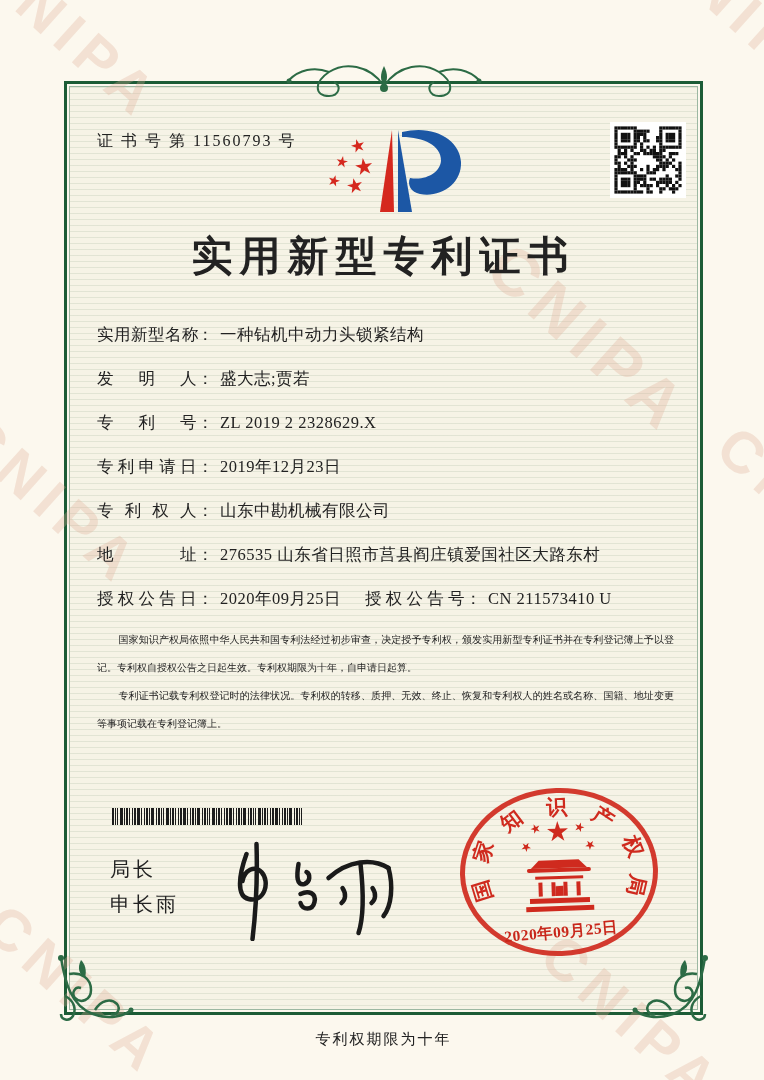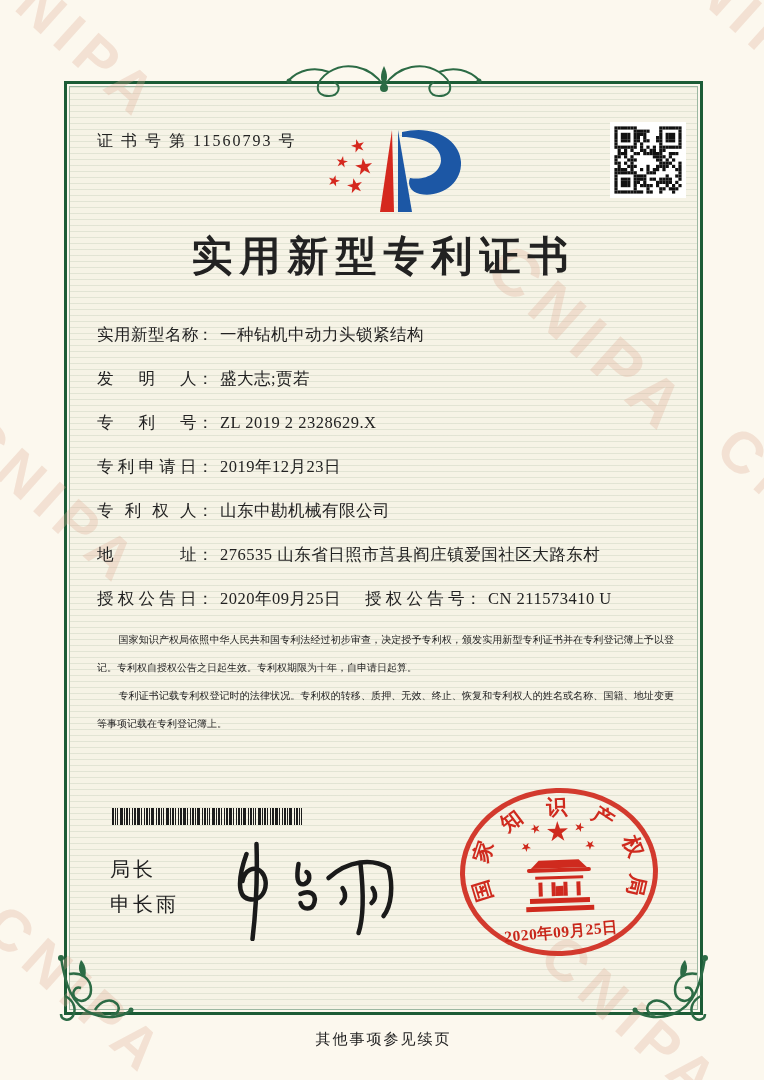--- a/index.html
+++ b/index.html
@@ -526,16 +526,16 @@
           <rect x="40" y="66" width="4" height="14"></rect>
         <rect x="52" y="66" width="4" height="14"></rect>
           <rect x="65" y="66" width="4" height="14"></rect>
         <rect x="44" y="70" width="8" height="10"></rect>
         <rect x="18" y="82" width="60" height="5"></rect>
         <rect x="14" y="90" width="68" height="5"></rect>
       </svg>
       <div class="seal-date">2020年09月25日</div>
     </div>
 
-    <div class="contnote">其他事项参见续页</div>
+    <div class="contnote">专利权期限为十年</div>
 
   </div>
 </div>
 
 </body></html>

